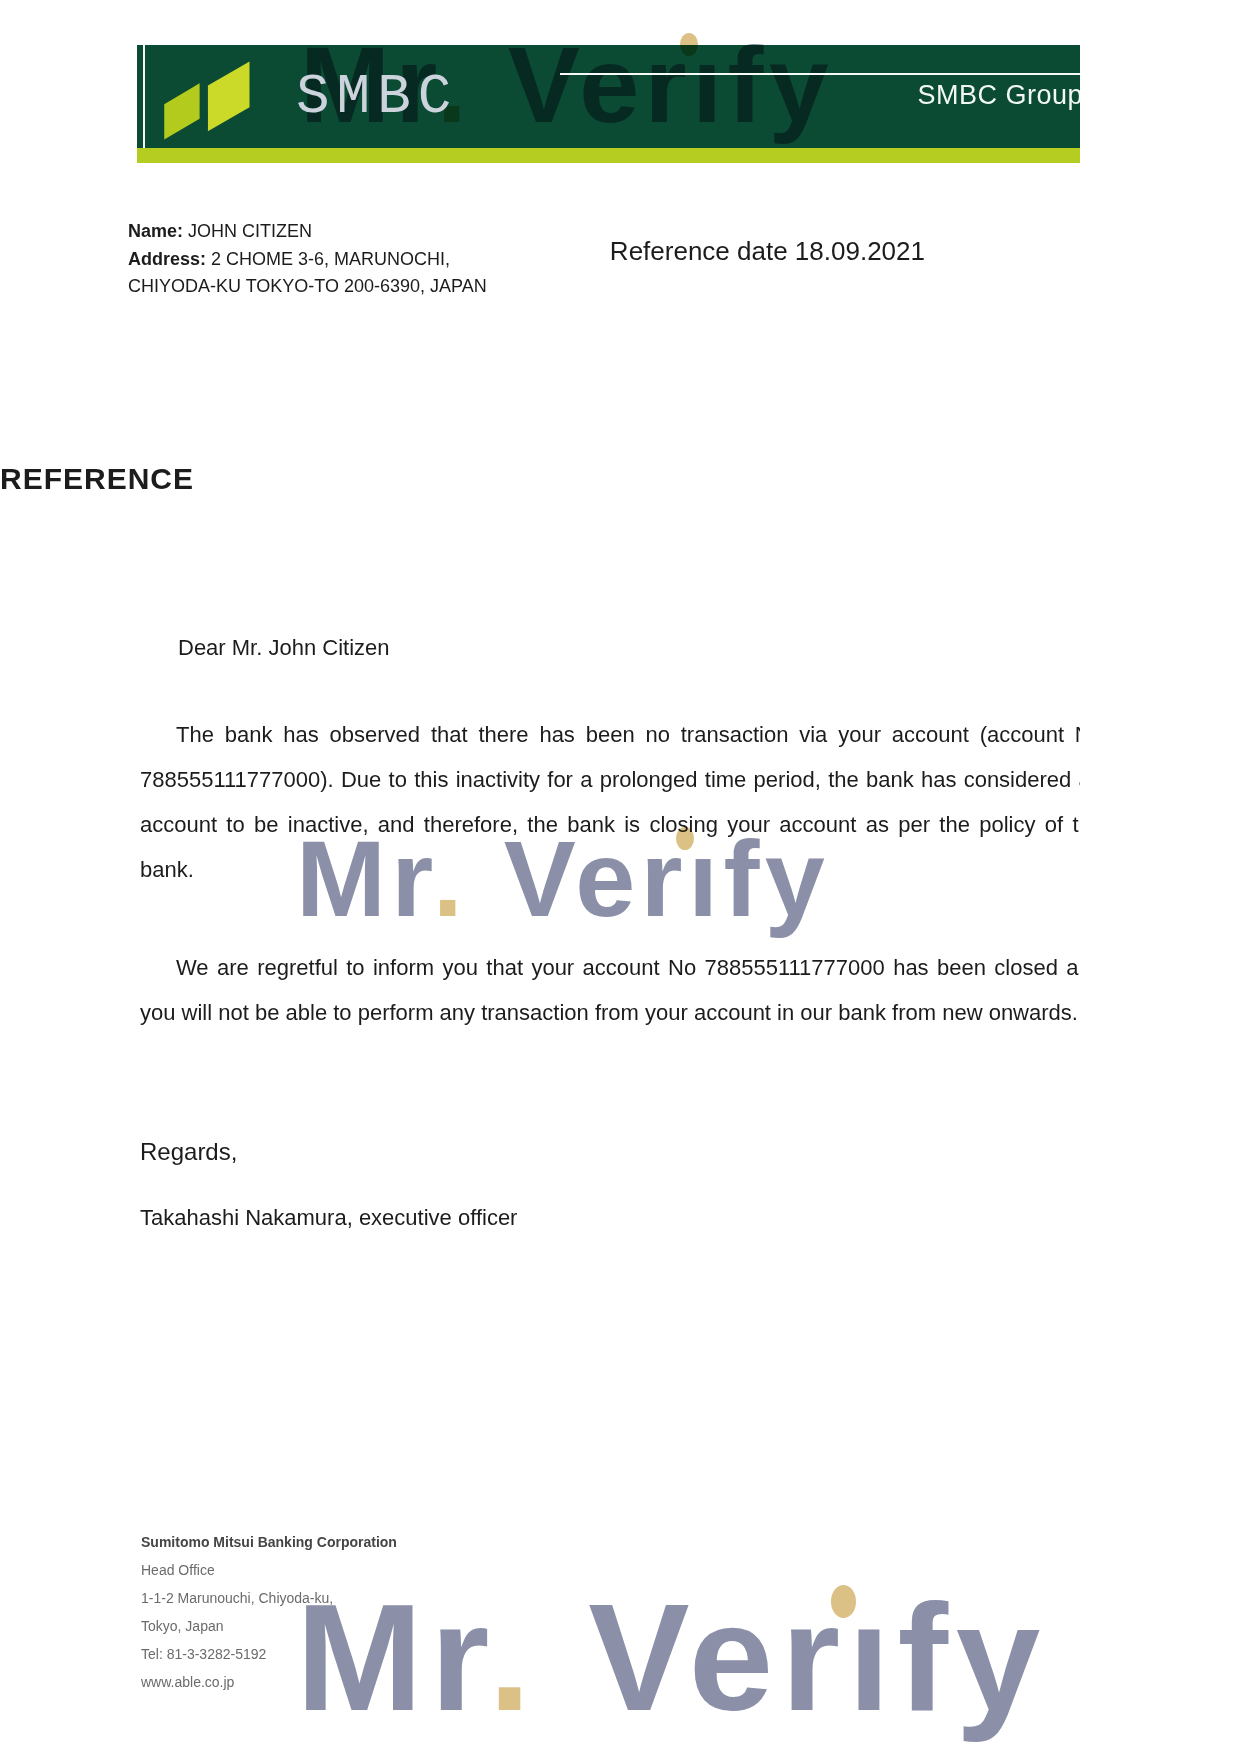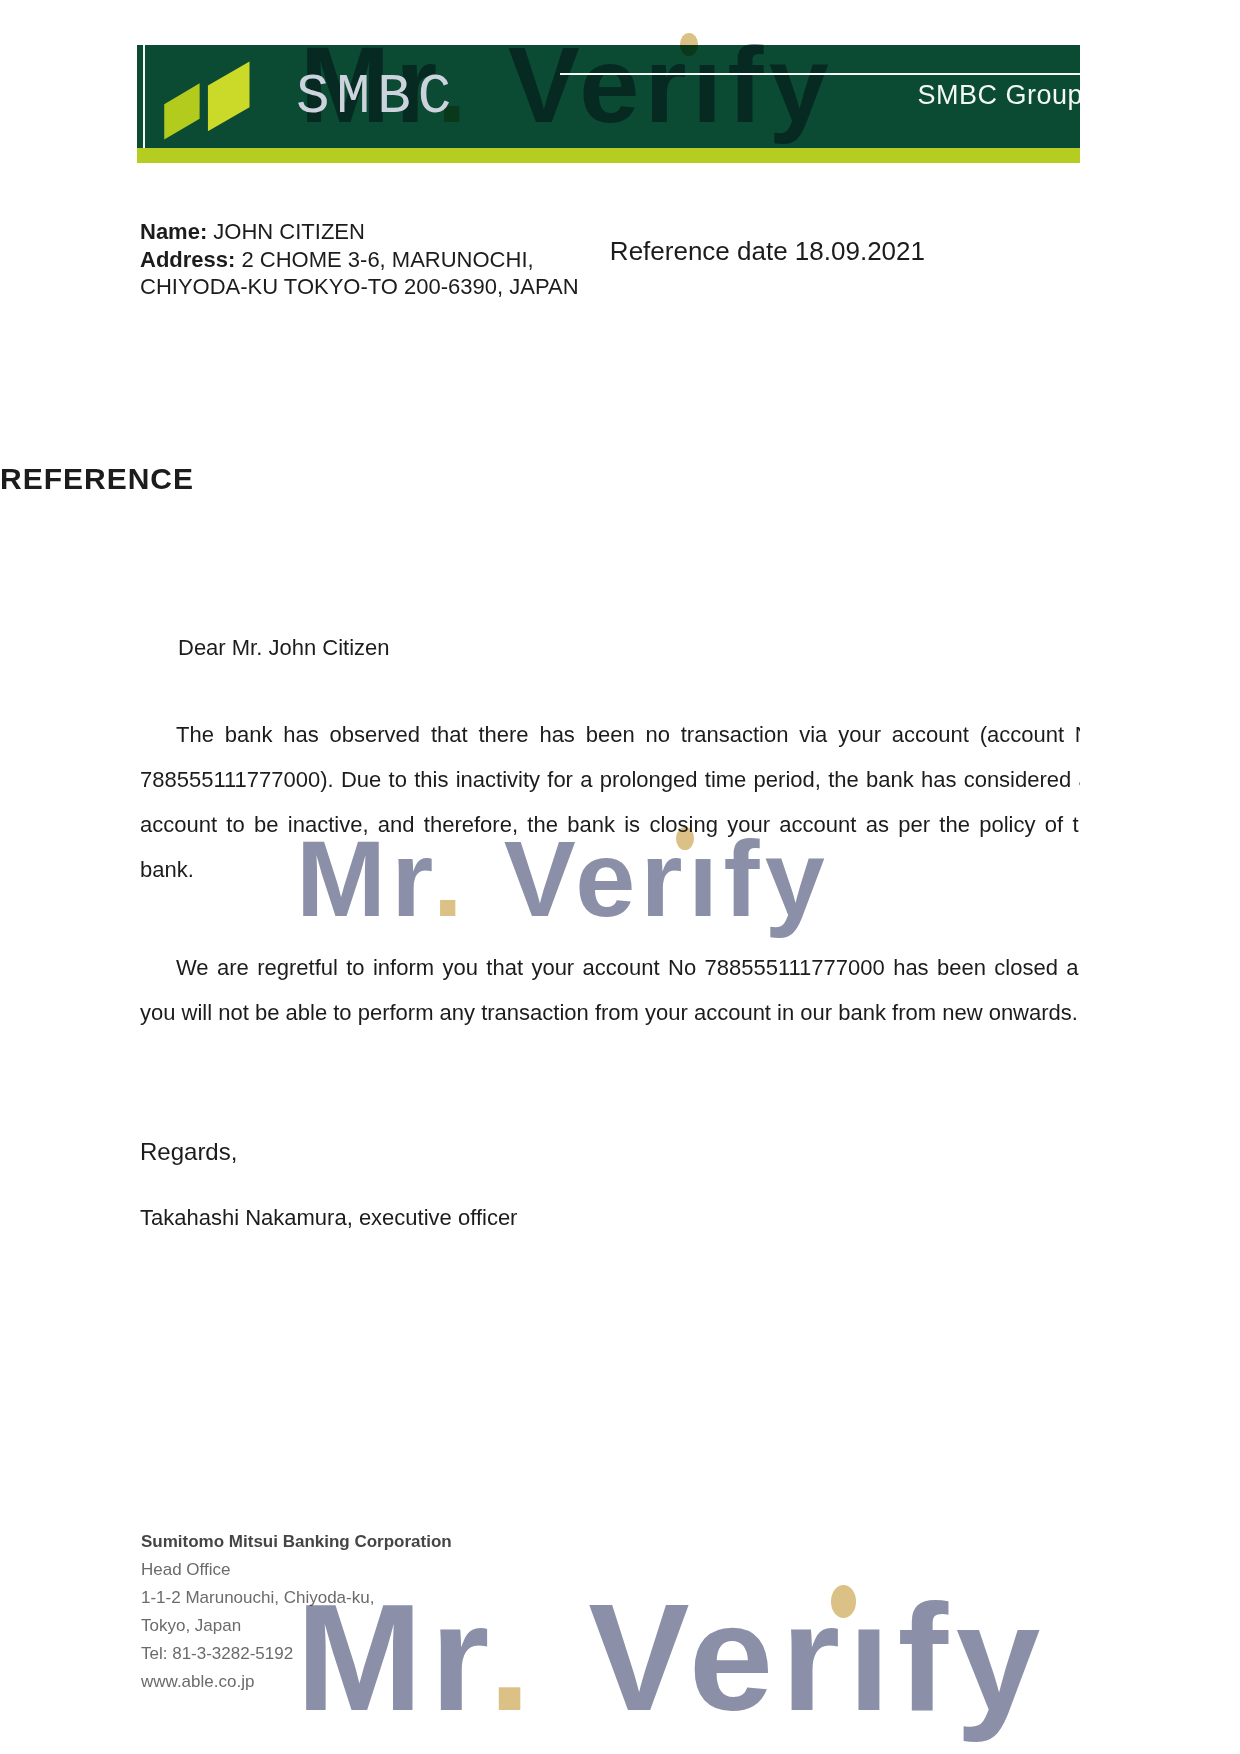--- a/index.html
+++ b/index.html
@@ -40,36 +40,36 @@
   }
   .wm .wm-dot{color:var(--watermark-gold);}
   .wm .wm-idot{
     position:absolute;left:3.52em;top:0.045em;width:0.165em;height:0.215em;
     border-radius:50%;background:var(--watermark-gold);
   }
   .wm-top{left:300px;top:28px;font-size:108px;z-index:2;}
   .wm-mid{left:296px;top:822px;font-size:108px;z-index:6;}
   .wm-bot{left:296px;top:1578px;font-size:152px;z-index:6;}
   
-  .recipient{position:absolute;left:140px;top:218px;font-size:22px;line-height:27.5px;z-index:4;}
+  .recipient{position:absolute;left:128px;top:218px;font-size:18px;line-height:27.5px;z-index:4;}
   .recipient b{font-weight:bold;}
   .ref-date{position:absolute;right:155px;top:236px;font-size:26px;z-index:4;}
   .doc-title{
     position:absolute;left:0;top:462px;width:1240px;
     font-size:30px;font-weight:bold;letter-spacing:1px;z-index:4;
   }
   .salutation{position:absolute;left:140px;top:625px;width:963px;padding-left:38px;box-sizing:border-box;z-index:4;font-size:22px;line-height:45px;}
   .para{position:absolute;left:140px;width:963px;z-index:4;font-size:22px;line-height:45px;
         text-align:justify;text-indent:36px;margin:0;}
   .para1{top:712px;}
   .para2{top:945px;}
   .closing{position:absolute;left:140px;top:1129px;font-size:24px;line-height:45px;z-index:4;}
   .signature{position:absolute;left:140px;top:1195px;font-size:22px;line-height:45px;z-index:4;}
   
-  .footer{position:absolute;left:141px;top:1528px;font-size:17px;line-height:28px;color:var(--footer-gray);z-index:4;}
+  .footer{position:absolute;left:141px;top:1528px;font-size:14px;line-height:28px;color:var(--footer-gray);z-index:4;}
   .footer .company{font-weight:bold;color:var(--footer-dark);}
 </style>
 </head>
 <body>
 
 <div id="page">
 
   <div class="banner-bg"></div>
   <div class="lime-stripe"></div>
 

